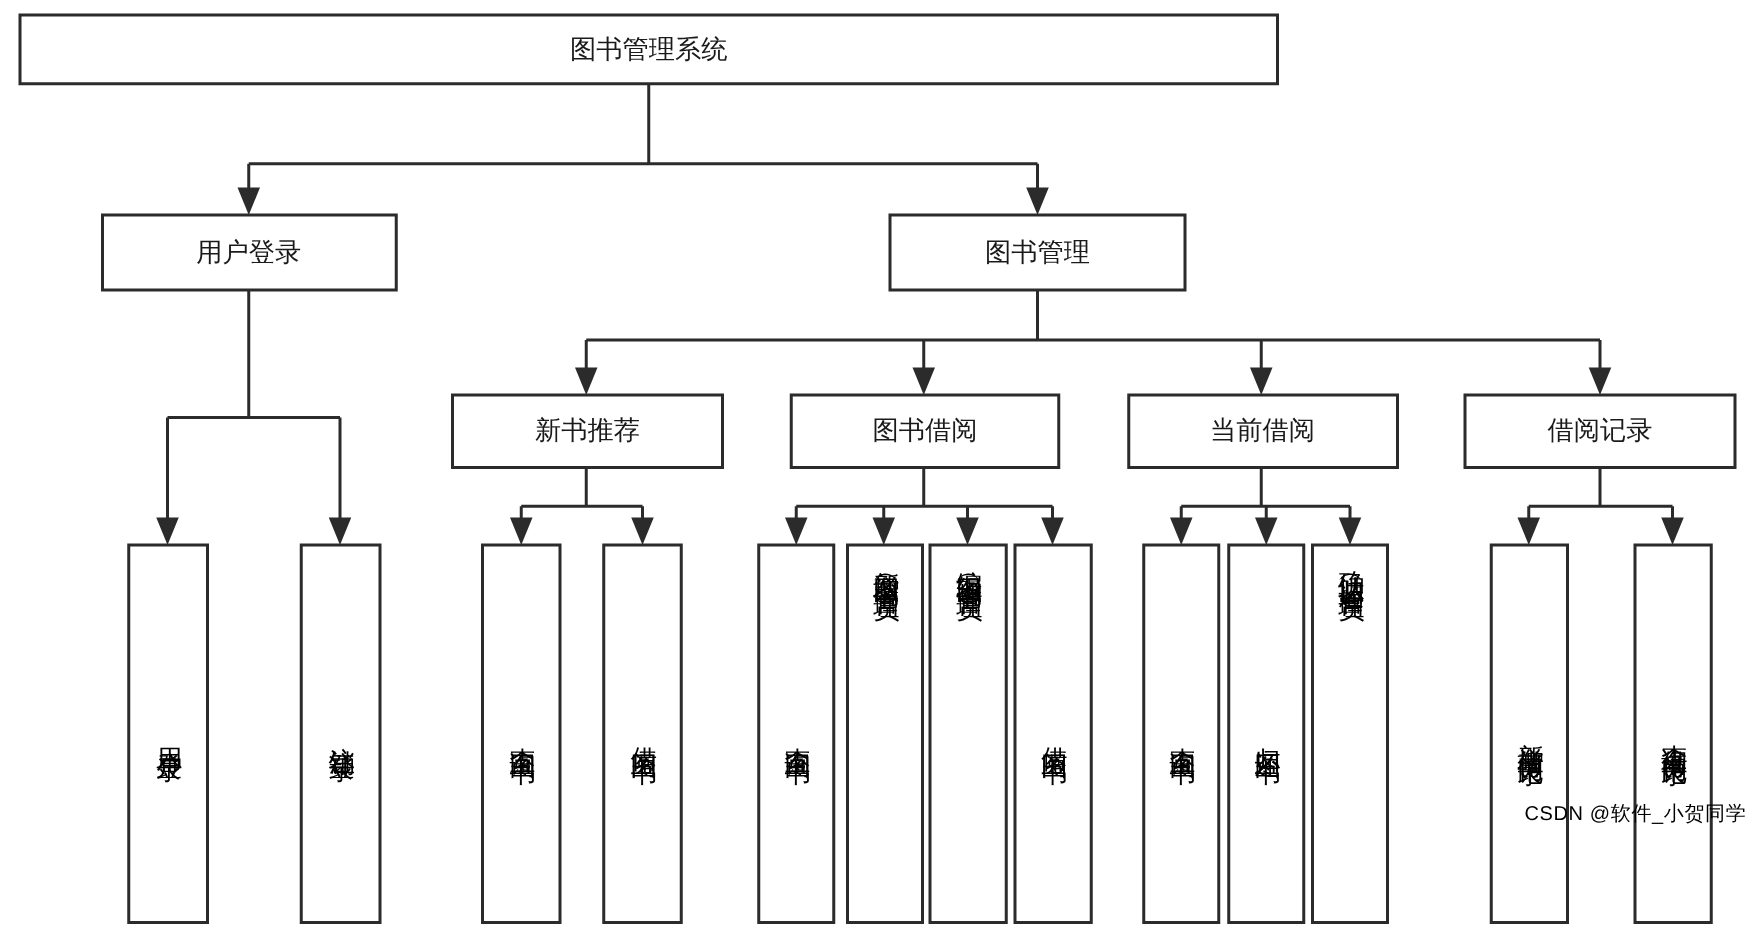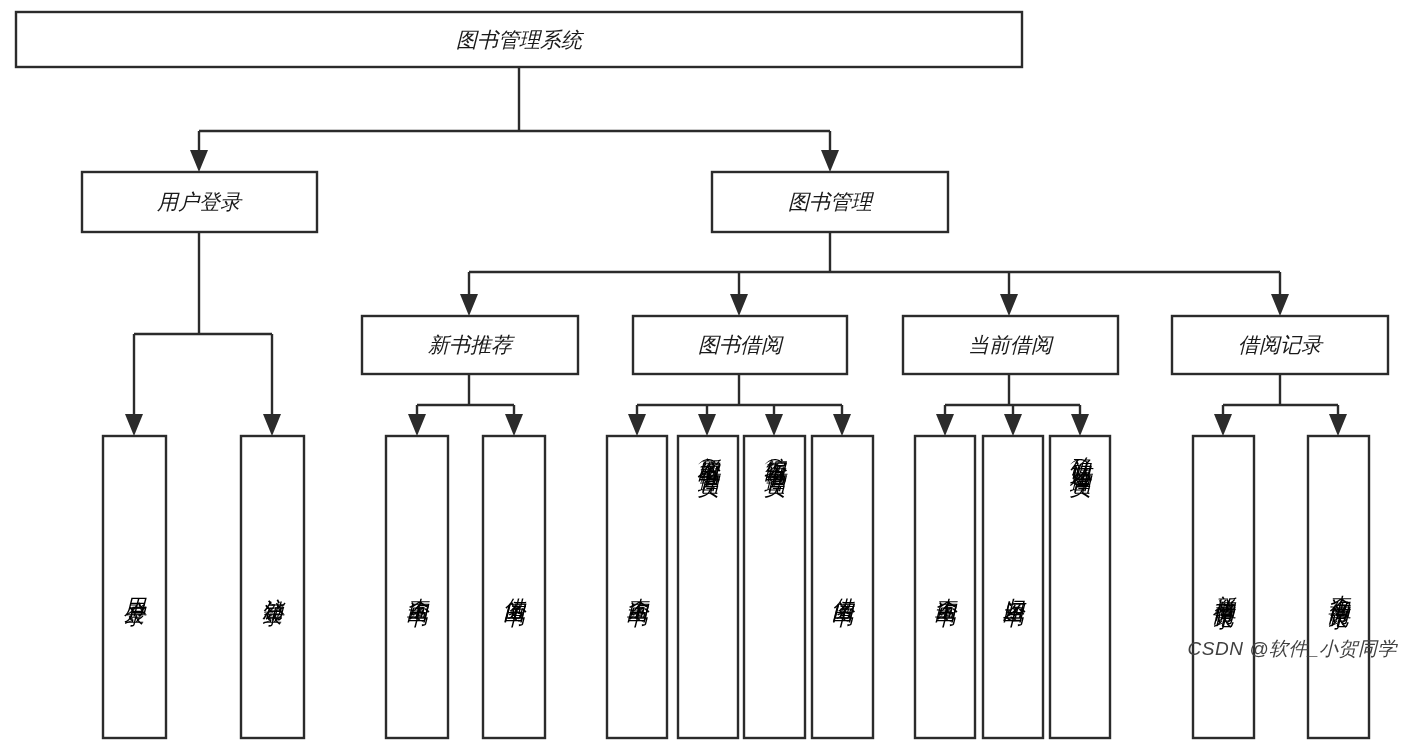--- a/index.html
+++ b/index.html
@@ -11,21 +11,20 @@
     width: 1405px;
     height: 747px;
     font-family: "Liberation Sans", "DejaVu Sans", sans-serif;
     overflow: hidden;
   }
   #diagram-root {
     position: relative;
     width: 1405px;
     height: 668px;
     background: #ffffff;
-    font-style: italic;
   }
   svg#flow {
     position: absolute;
     top: 0;
     left: 0;
     width: 1405px;
     height: 747px;
     display: block;
   }
   .node-box {
@@ -56,22 +55,22 @@
     fill: #1a1a1a;
     writing-mode: vertical-rl;
     text-orientation: upright;
     letter-spacing: 3px;
   }
   .watermark {
     position: absolute;
     right: 8px;
     bottom: 6px;
     font-family: "Liberation Sans", "DejaVu Sans", sans-serif;
-    font-size: 19px;
-    color: #404040;
+    font-size: 16px;
+    color: #000000;
     letter-spacing: 0.5px;
     white-space: nowrap;
     pointer-events: none;
   }
 </style>
 </head>
 <body>
 
 <div id="diagram-root">
 

